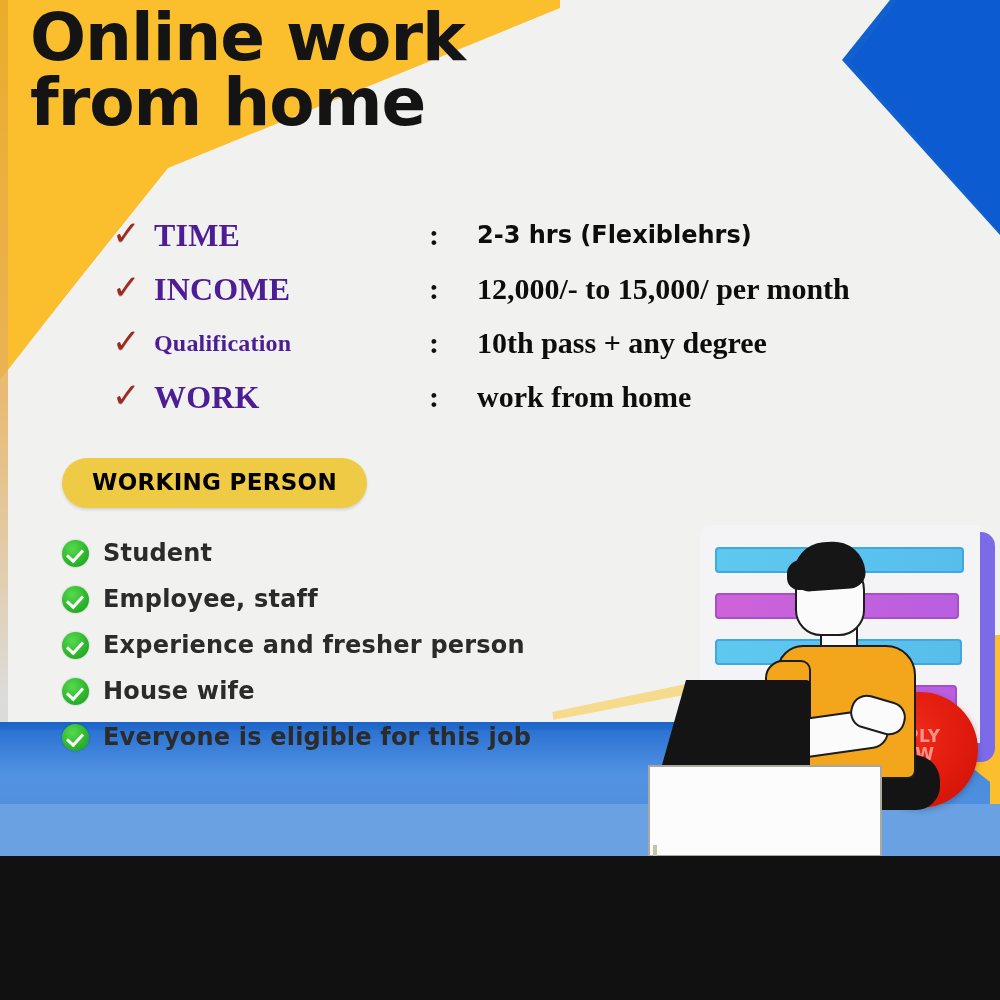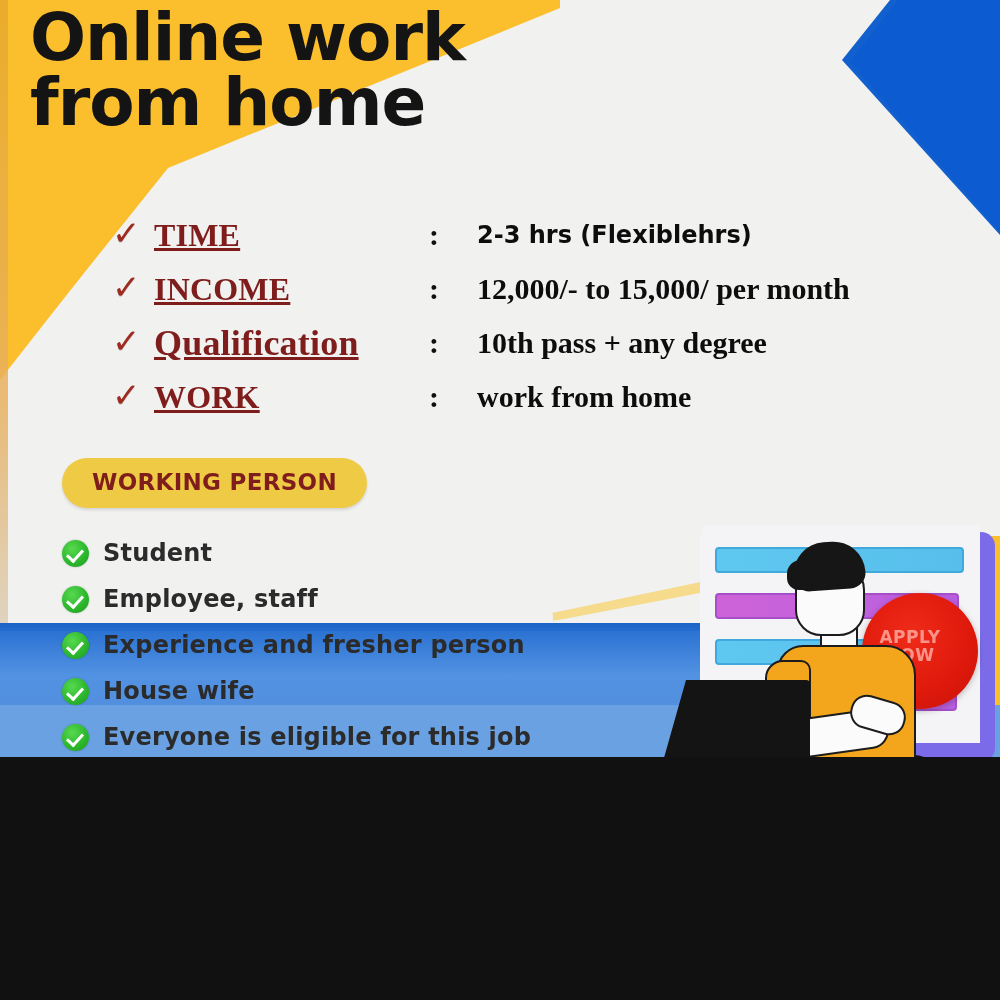--- a/index.html
+++ b/index.html
@@ -1,18 +1,18 @@
 <!DOCTYPE html>
 <html><head>
 <meta charset="utf-8">
 <style>
   html,body{margin:0;padding:0;background:#111;}
   .poster{
     position:relative;
-    width:1000px;height:757px;
+    width:1000px;height:856px;
     overflow:hidden;
     background:#f1f1f0;
     font-family:"Liberation Sans", sans-serif;
   }
 
   
   .bg-yellow-topleft{
     position:absolute;left:0;top:0;width:560px;height:400px;
     background:#FBBE2C;
     clip-path:polygon(0 0, 560px 0, 560px 8px, 168px 168px, 0 378px);
@@ -89,45 +89,45 @@
     width:42px;flex:0 0 42px;
     font-size:34px;line-height:1;
     color:#9E2B20;
     font-family:"DejaVu Sans", sans-serif;
     transform:translateY(-2px);
     text-shadow:0 1px 0 rgba(120,120,120,.35);
   }
   .spec-label{
     flex:0 0 275px;
     font-family:"Liberation Serif", serif;
-    font-weight:700;color:#7f1d1d;
-    font-size:32px;letter-spacing:.2px;text-decoration:underline;
-  }
-  .spec-label.big{font-size:36px;}
+    font-weight:700;color:#4c1d95;
+    font-size:32px;letter-spacing:.2px;
+  }
+  .spec-label.big{font-size:24px;}
   .spec-colon{
     flex:0 0 48px;font-size:30px;font-weight:700;color:#101010;
     font-family:"Liberation Serif", serif;
   }
   .spec-value{
     font-family:"Liberation Serif", serif;
     font-weight:700;color:#0d0d0d;font-size:30px;white-space:nowrap;
   }
   .spec-value.sans{font-family:"DejaVu Sans", sans-serif;font-size:24px;font-weight:700;}
 
   
   .badge{
     position:absolute;left:62px;top:458px;
     background:#EFCB45;
     border-radius:40px;
     padding:11px 30px 13px 30px;
     box-shadow:0 2px 3px rgba(0,0,0,.12);
   }
   .badge span{
     font-family:"DejaVu Sans", sans-serif;
-    font-weight:800;font-size:23px;letter-spacing:.3px;color:#7f1d1d;
+    font-weight:800;font-size:23px;letter-spacing:.3px;color:#000000;
   }
 
   
   .elig{position:absolute;left:62px;top:530px;width:560px;}
   .elig-item{display:flex;align-items:center;height:46px;text-align:right;}
   .elig-ico{
     width:27px;height:27px;flex:0 0 27px;border-radius:50%;
     background:radial-gradient(circle at 38% 32%, #56d94f 0%, #2cb62c 58%, #1f9a22 100%);
     position:relative;margin-right:14px;
     box-shadow:0 0 2px rgba(0,0,0,.25);

